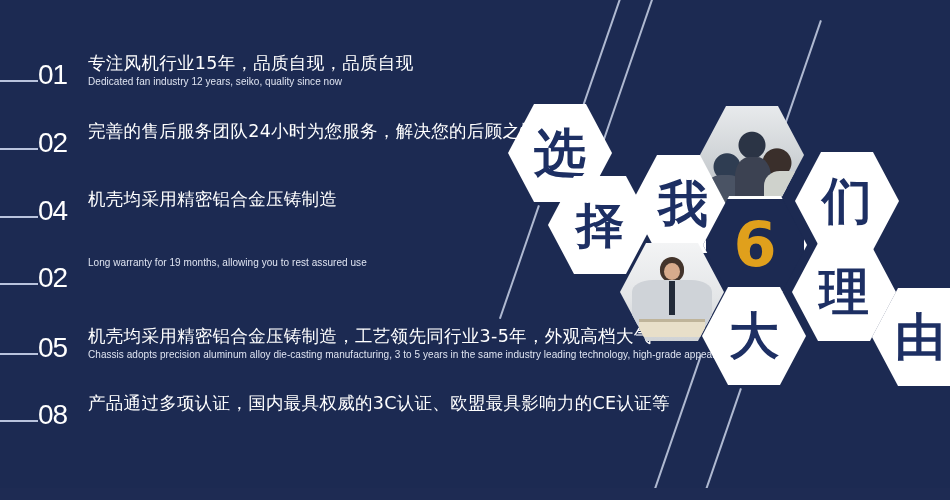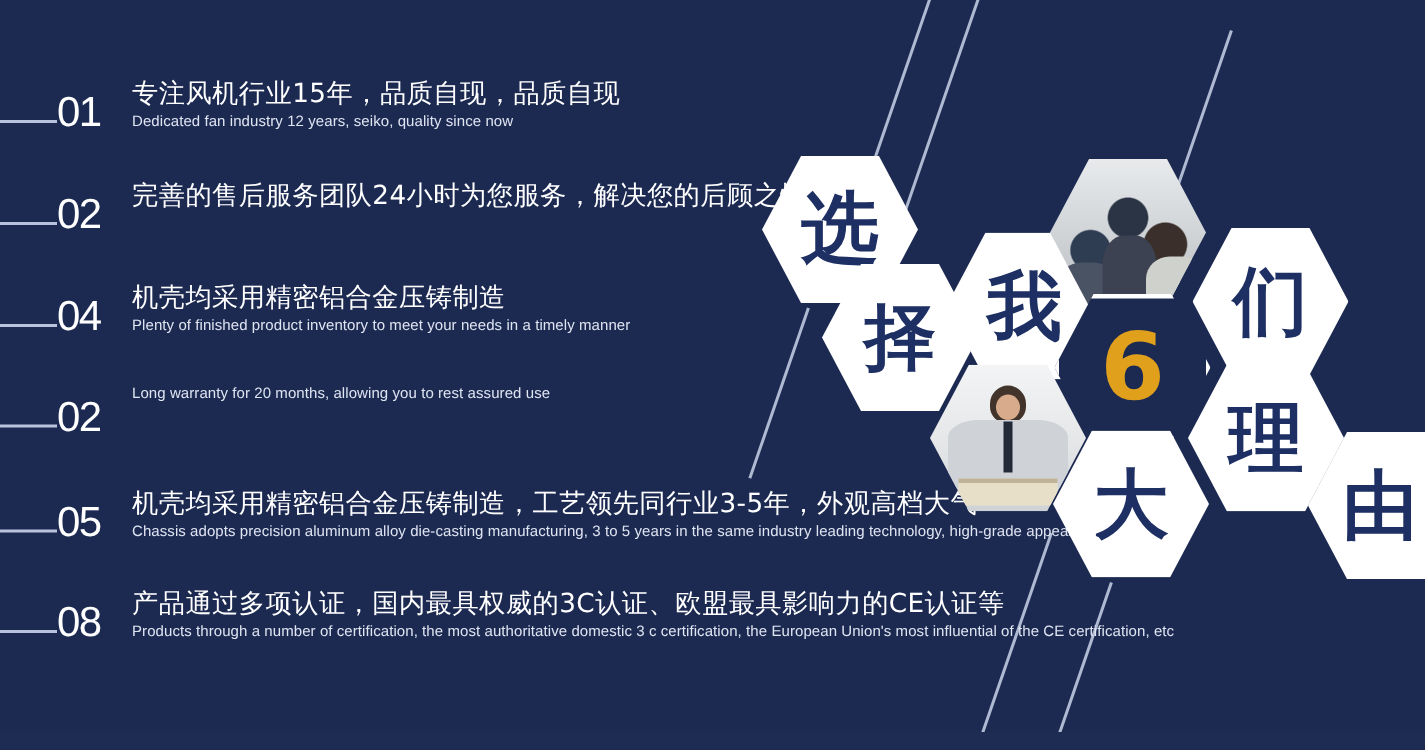--- a/index.html
+++ b/index.html
@@ -146,47 +146,45 @@
       <div class="txtwrap">
         <div class="cn">完善的售后服务团队24小时为您服务，解决您的后顾之忧</div>
       </div>
     </div>
 
     <div class="reason" style="top:188px;">
       <div class="dash"></div>
       <div class="num">04</div>
       <div class="txtwrap">
         <div class="cn">机壳均采用精密铝合金压铸制造</div>
-        <div class="en">Plenty of finished product inventory to meet your needs in a timely manner</div>
       </div>
     </div>
 
     <div class="reason" style="top:255px;">
       <div class="dash"></div>
       <div class="num">02</div>
       <div class="txtwrap">
-        <div class="en">Long warranty for 20 months, allowing you to rest assured use</div>
+        <div class="en">Long warranty for 19 months, allowing you to rest assured use</div>
       </div>
     </div>
 
     <div class="reason" style="top:325px;">
       <div class="dash"></div>
       <div class="num">05</div>
       <div class="txtwrap">
         <div class="cn">机壳均采用精密铝合金压铸制造，工艺领先同行业3-5年，外观高档大气</div>
         <div class="en">Chassis adopts precision aluminum alloy die-casting manufacturing, 3 to 5 years in the same industry leading technology, high-grade appearance atmosphere</div>
       </div>
     </div>
 
     <div class="reason" style="top:392px;">
       <div class="dash"></div>
       <div class="num">08</div>
       <div class="txtwrap">
         <div class="cn">产品通过多项认证，国内最具权威的3C认证、欧盟最具影响力的CE认证等</div>
-        <div class="en">Products through a number of certification, the most authoritative domestic 3 c certification, the European Union's most influential of the CE certification, etc</div>
       </div>
     </div>
 
   </div>
 
   <div class="hexwrap">
 
     <div class="hex white" style="left:508px; top:104px; width:104px; height:98px;">
       <span class="glyph" style="font-size:52px;">选</span>
     </div>

